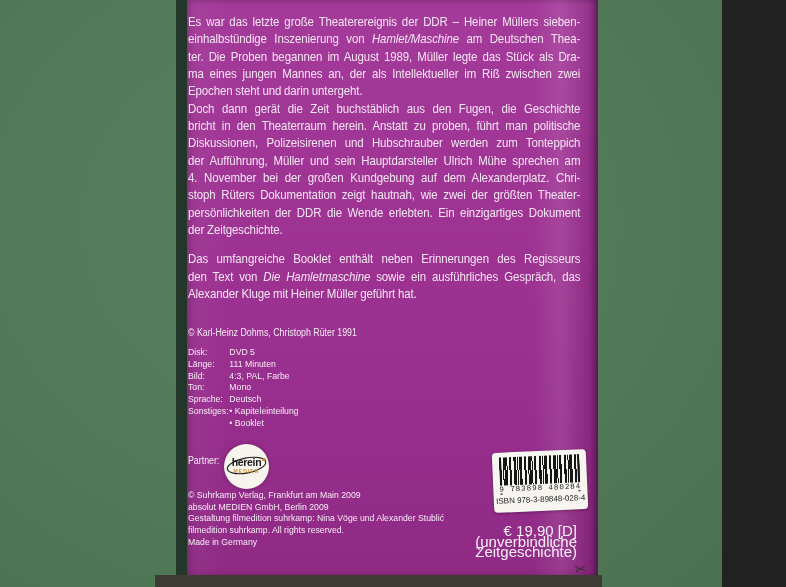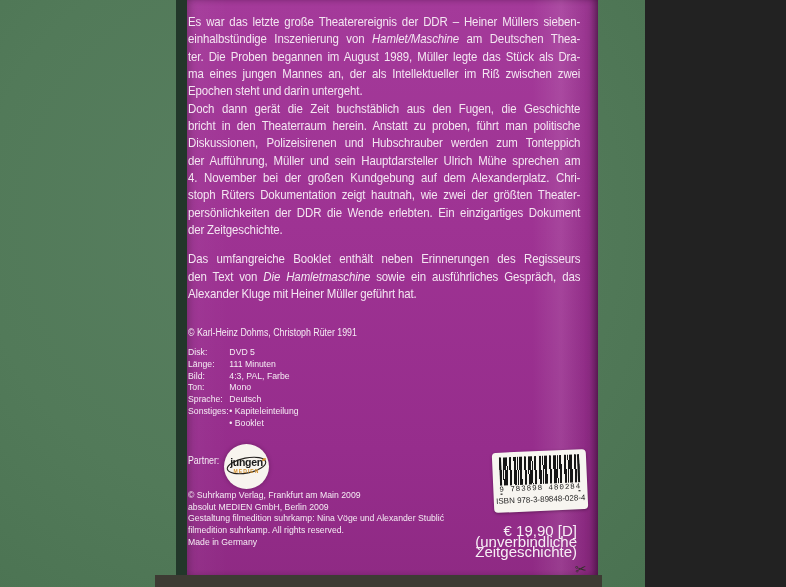--- a/index.html
+++ b/index.html
@@ -1,17 +1,17 @@
 <!DOCTYPE html>
 <html><head>
 <meta charset="utf-8">
 <style>
   html,body{margin:0;padding:0;background:#222;}
   .scene{
-    position:relative;width:645px;height:587px;overflow:hidden;
+    position:relative;width:722px;height:587px;overflow:hidden;
     font-family:"Liberation Sans","DejaVu Sans",sans-serif;
     background:radial-gradient(ellipse at 42% 38%, #587f60 0%, #527a59 55%, #4a7251 100%);
   }
   .edge-left{position:absolute;left:176px;top:0;width:11px;height:576px;background:#22372a;}
   .cover{
     position:absolute;left:187px;top:0;width:411px;height:576px;
     background:linear-gradient(180deg,#a43a9a 0%,#9d3292 45%,#962d8c 78%,#8f2a84 100%);
     box-shadow:inset -7px 0 9px -4px rgba(35,8,32,.65), inset 5px 0 8px -4px rgba(35,8,32,.45);
   }
   .cover::before{
@@ -141,21 +141,21 @@
         </div>
       </div>
 
     <div class="partner-label cond88">Partner:</div>
 
     <div class="logo">
       <svg viewBox="0 0 45 45">
         <ellipse cx="22.5" cy="21.5" rx="19.5" ry="7.5" fill="none" stroke="#23201d" stroke-width="1.1" transform="rotate(-11 22.5 21.5)"></ellipse>
         <ellipse cx="40" cy="15.5" rx="2.2" ry="1.2" fill="#d6932f" transform="rotate(-30 40 15.5)"></ellipse>
       </svg>
-      <span class="logo-word">jungen</span>
+      <span class="logo-word">herein</span>
       <span class="logo-sub">MEDIEN</span>
     </div>
 
     <div class="credits cond88">
         <div class="credit-line">© Suhrkamp Verlag, Frankfurt am Main 2009</div>
         <div class="credit-line">absolut MEDIEN GmbH, Berlin 2009</div>
         <div class="credit-line">Gestaltung filmedition suhrkamp: Nina Vöge und Alexander Stublić</div>
         <div class="credit-line">filmedition suhrkamp. All rights reserved.</div>
         <div class="credit-line">Made in Germany</div>
       </div>

